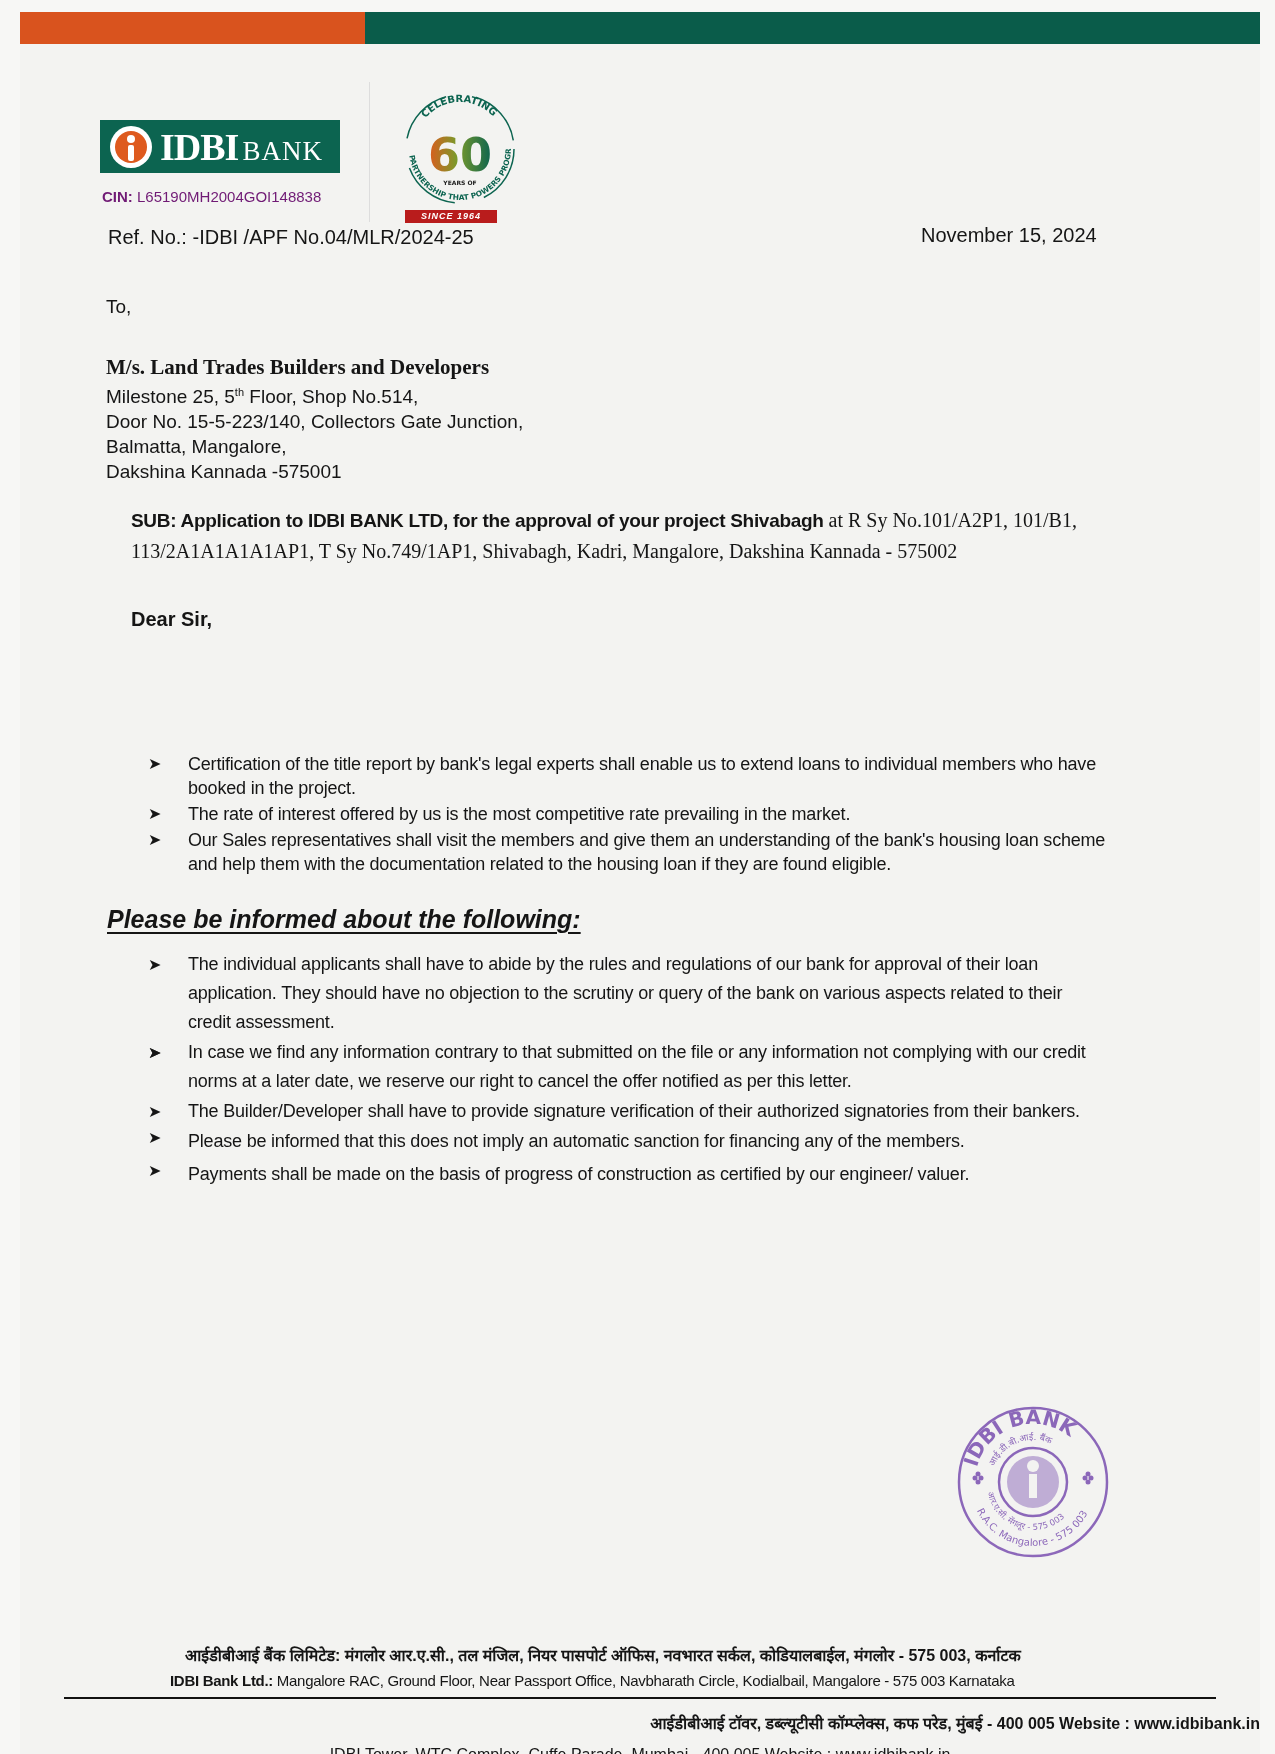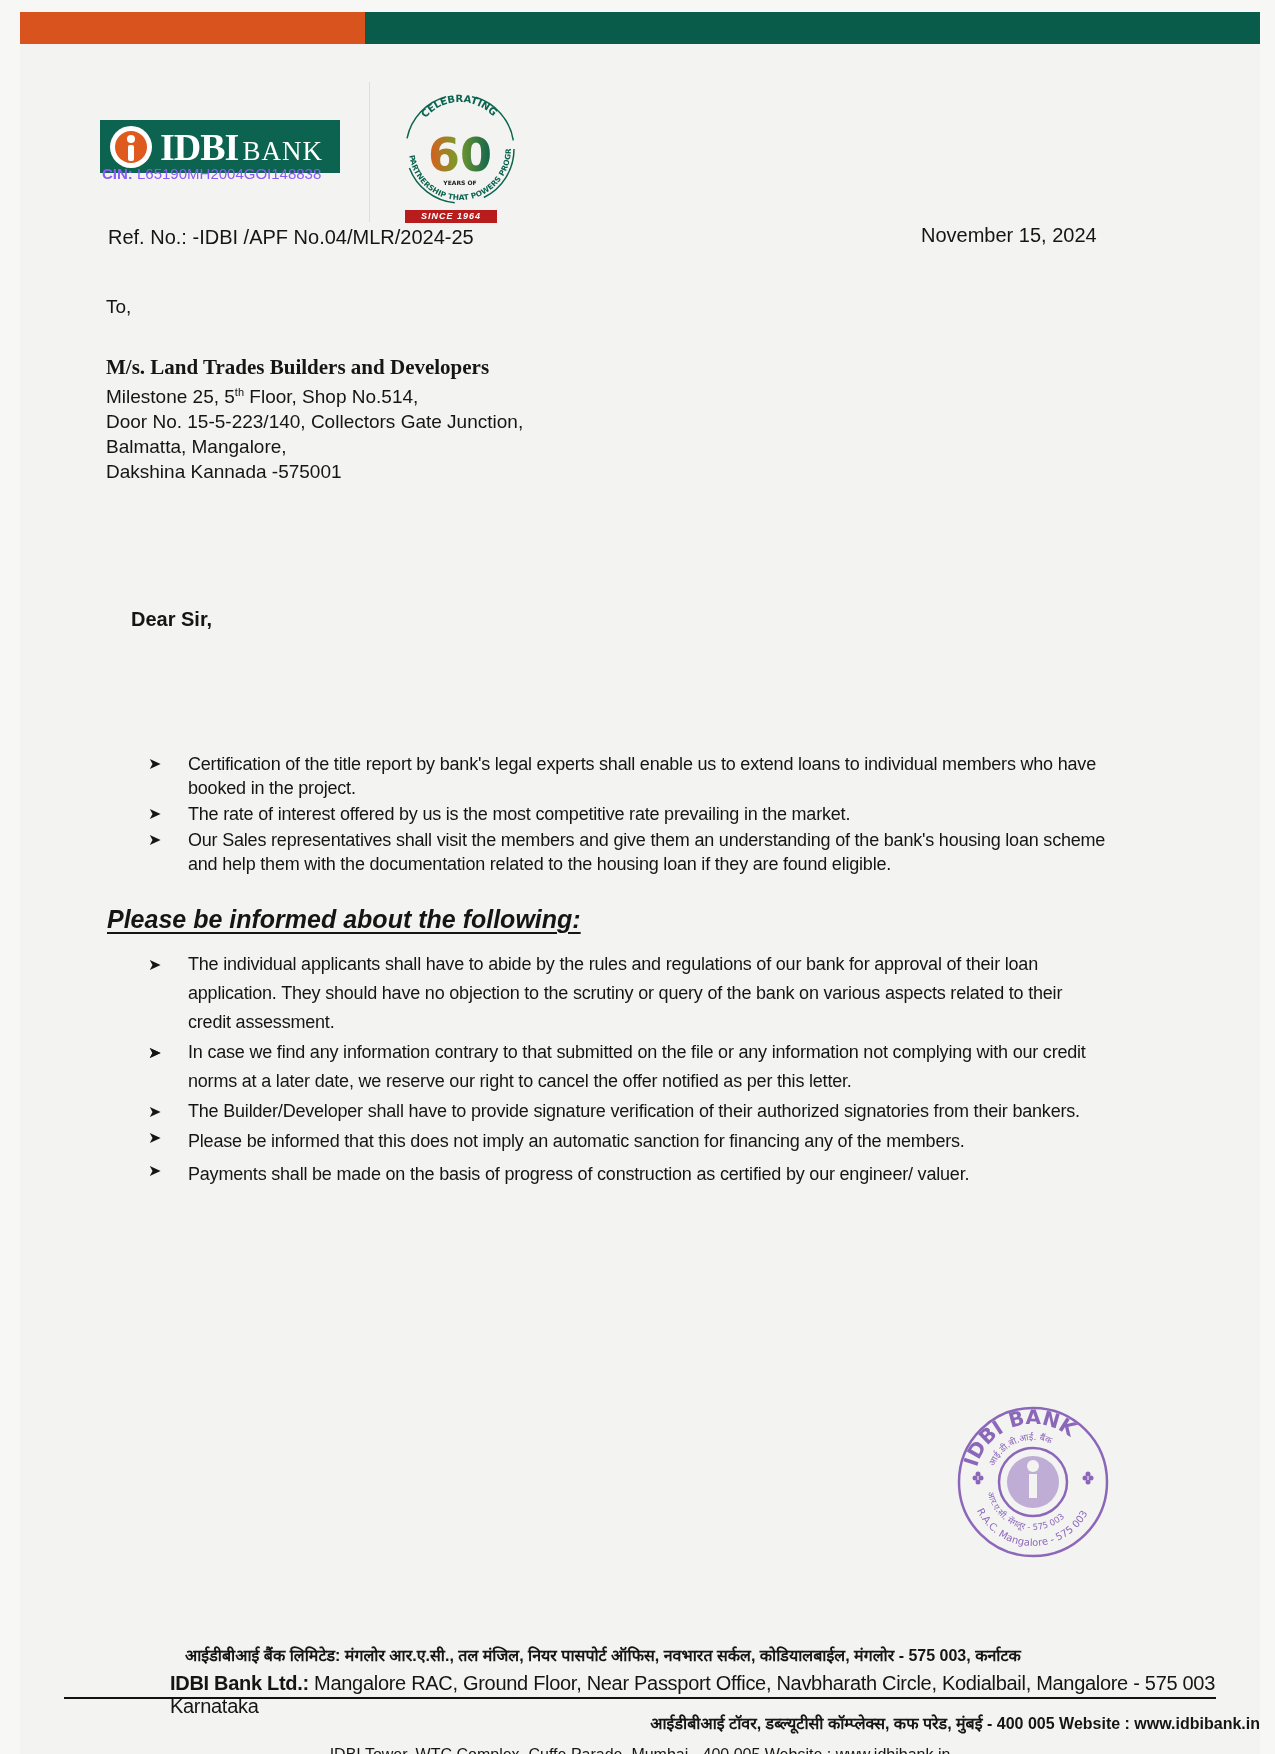--- a/index.html
+++ b/index.html
@@ -34,21 +34,21 @@
   }
   .logo-emblem .dot {
     position: absolute; left: 17px; top: 9px; width: 8px; height: 8px; border-radius: 50%; background: #fff;
   }
   .logo-emblem .stem {
     position: absolute; left: 18px; top: 19px; width: 6px; height: 16px; background: #fff; border-radius: 2px;
   }
   .logo-text { color: #fff; margin-left: 8px; font-family: "Liberation Serif", serif; }
   .logo-text .big { font-size: 38px; font-weight: bold; letter-spacing: -1px; }
   .logo-text .small { font-size: 27px; letter-spacing: 1px; }
-  .cin { position: absolute; left: 82px; top: 153px; font-size: 15px; color: #8b5cf6; }
+  .cin { position: absolute; left: 82px; top: 176px; font-size: 15px; color: #701a75; }
   .cin b { font-weight: bold; }
   .vline { position: absolute; left: 349px; top: 70px; width: 1px; height: 140px; background: #ddd; }
 
   .sixty {
     position: absolute; left: 375px; top: 75px; width: 130px; height: 140px;
   }
   .since-box {
     position: absolute; left: 385px; top: 198px; width: 92px; height: 13px;
     background: #b91c1c; color: #fff; font-size: 9px; font-style: italic; font-weight: bold;
     text-align: center; line-height: 13px; letter-spacing: 1px;
@@ -83,21 +83,21 @@
     position: absolute; left: 87px; top: 893px; font-size: 25px; font-weight: bold; font-style: italic;
     text-decoration: underline; text-decoration-thickness: 2px; text-underline-offset: 4px;
   }
   .list2 { top: 938px; width: 945px; }
   .list2 li { line-height: 29px; margin-bottom: 1px; }
   .list2 li.tight { line-height: 21px; margin-bottom: 8px; padding-top: 4px; }
 
   .stamp { position: absolute; left: 933px; top: 1390px; width: 160px; height: 160px; }
 
   .footer-hi1 { position: absolute; left: 165px; top: 1632px; font-size: 16px; font-weight: bold; }
-  .footer-en1 { position: absolute; left: 150px; top: 1660px; font-size: 20px; letter-spacing: -0.3px; }
+  .footer-en1 { position: absolute; left: 150px; top: 1660px; font-size: 15px; letter-spacing: -0.3px; }
   .footer-en1 b { font-weight: bold; }
   .footer-rule { position: absolute; left: 44px; top: 1685px; width: 1152px; height: 2px; background: #111; }
   .footer-hi2 { position: absolute; left: 0; width: 1240px; text-align: right; top: 1700px; font-size: 16px; font-weight: bold; }
   .footer-en2 { position: absolute; left: 0; width: 1240px; text-align: center; top: 1724px; font-size: 16px; margin-top: 10px; }
 </style>
 </head>
 <body>
 
 <div class="page">
   <div class="top-bar">
@@ -149,20 +149,23 @@
 
   <div class="to">To,</div>
   <div class="addr">
     <div class="name">M/s. Land Trades Builders and Developers</div>
     <div><span>Milestone 25, 5</span><sup>th</sup><span> Floor, Shop No.514,</span></div>
     <div>Door No. 15-5-223/140, Collectors Gate Junction,</div>
     <div>Balmatta, Mangalore,</div>
     <div>Dakshina Kannada -575001</div>
   </div>
 
+  <div class="sub">
+    <span class="sub-lead">SUB: Application  to IDBI  BANK  LTD, for the approval  of your project  Shivabagh</span><span> at R Sy No.101/A2P1, 101/B1, 113/2A1A1A1A1AP1, T Sy No.749/1AP1, Shivabagh, Kadri, Mangalore, Dakshina Kannada - 575002</span>
+  </div>
 
   <div class="dear">Dear Sir,</div>
 
   <ul class="list list1">
     <li><span class="arrow">➤</span><span>Certification of the title report by bank's legal experts shall enable us to extend loans to individual members who have booked in the project.</span></li>
     <li><span class="arrow">➤</span><span>The rate of interest offered by us is the most competitive  rate prevailing  in the market.</span></li>
     <li><span class="arrow">➤</span><span>Our Sales representatives shall visit the members and give them an understanding of the bank's housing loan scheme and help them with the documentation related to the housing loan if they are found eligible.</span></li>
   </ul>
 
   <div class="heading">Please be informed  about the following:</div>

